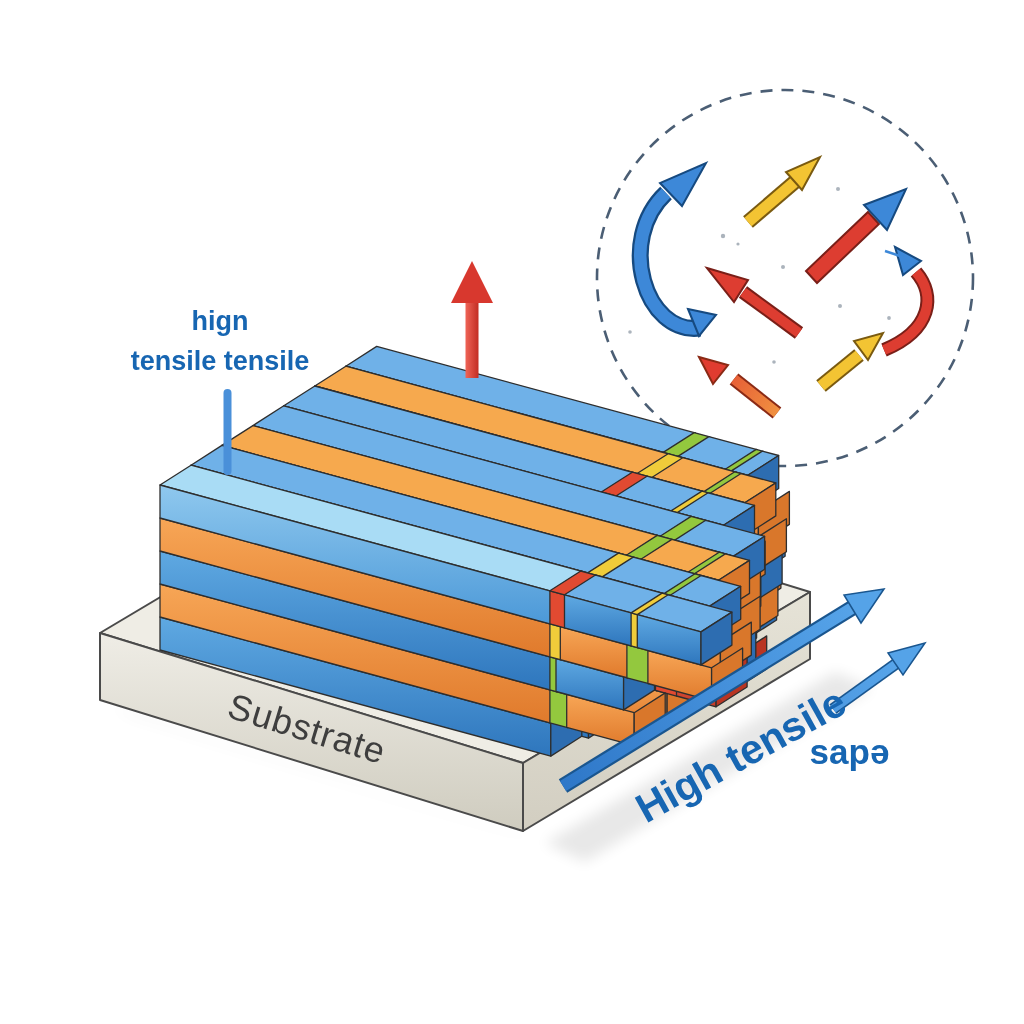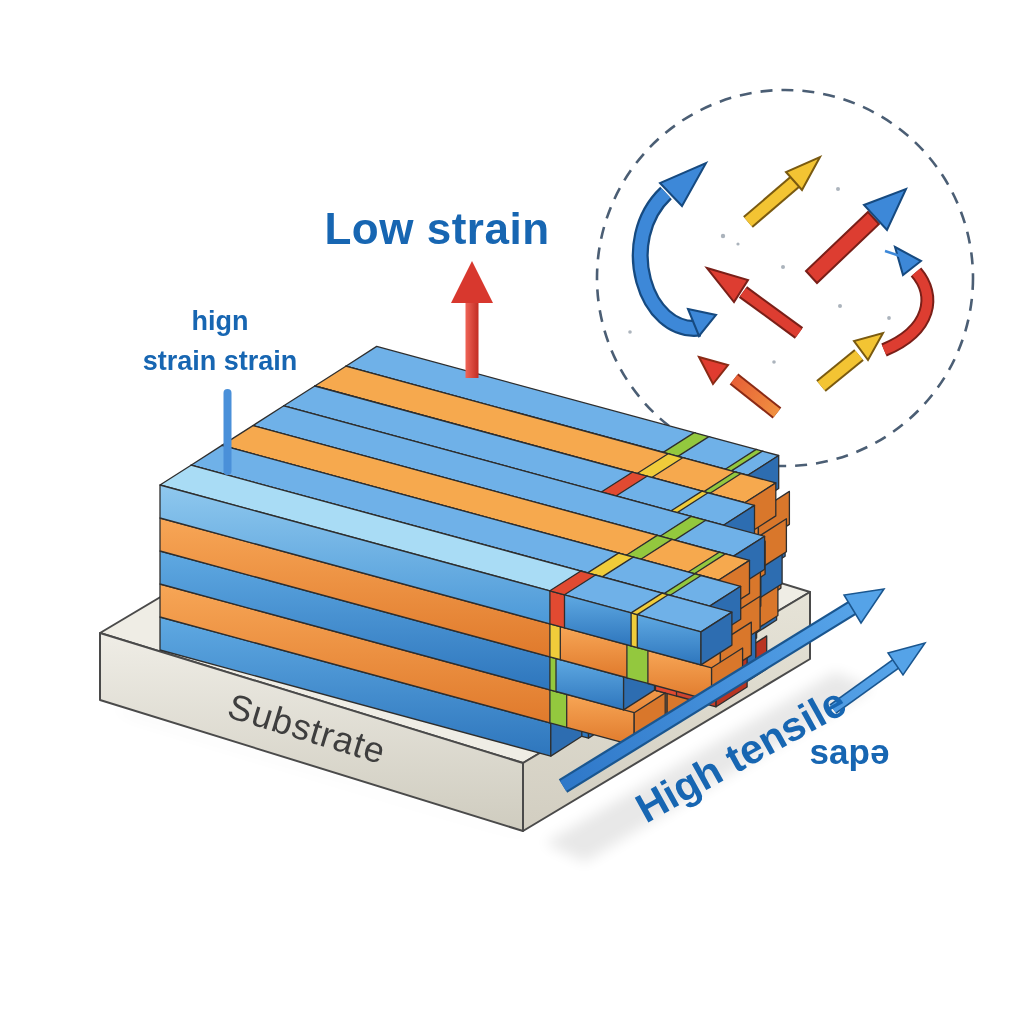--- a/index.html
+++ b/index.html
@@ -395,21 +395,20 @@
         <polygon points="884,589 861,623 844,595" fill="#55a3e8" stroke="#1a568f" stroke-width="1.5"></polygon>
       </g>
       <g>
         <line x1="833" y1="709" x2="897" y2="663" stroke="#1a568f" stroke-width="12"></line>
         <line x1="833" y1="709" x2="897" y2="663" stroke="url(#gBluArr)" stroke-width="8.5"></line>
         <polygon points="925,643 903,675 888,653" fill="#55a3e8" stroke="#1a568f" stroke-width="1.5"></polygon>
       </g>
     </g>
   </svg>
 
-  <div class="lbl" id="low-strain-label">Low strain</div>
   <div class="lbl" id="tensile-strain-label">
     <span>hign</span><br>
-    <span>strain strain</span>
+    <span>tensile tensile</span>
   </div>
   <div class="lbl" id="substrate-label">Substrate</div>
   <div class="lbl" id="high-tensile-label">High tensile</div>
   <div class="lbl" id="garbled-word-1">sapǝ</div>
 </div>
 
 </body></html>

